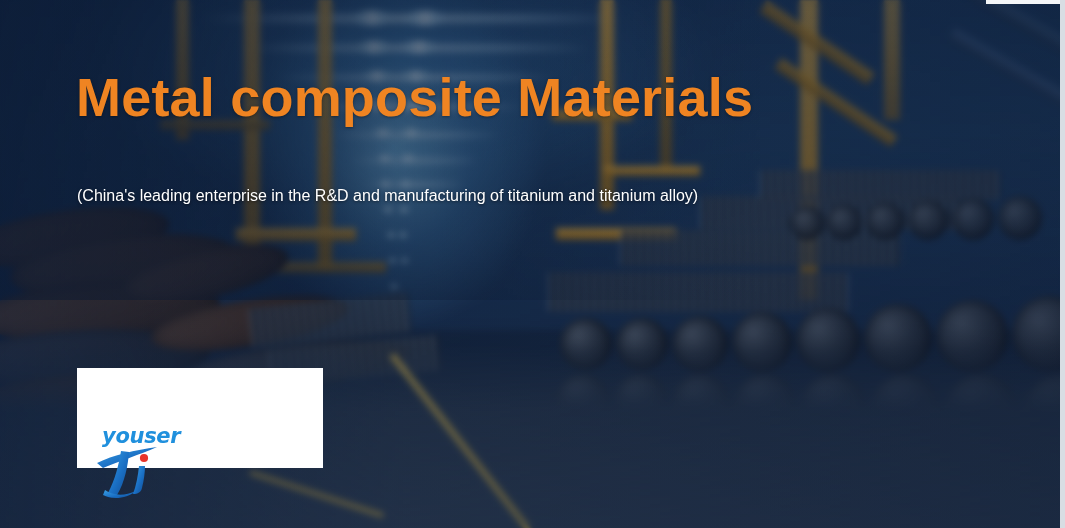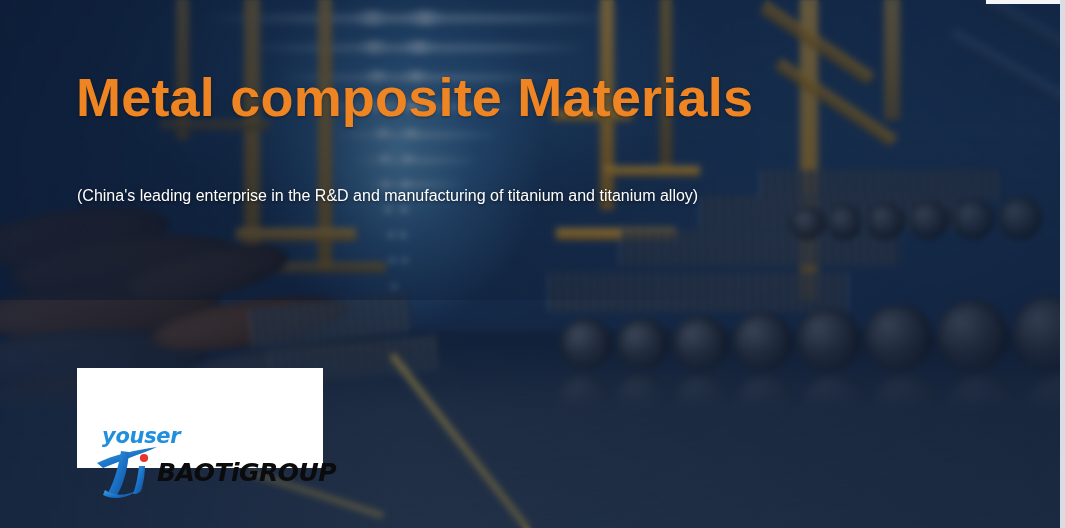--- a/index.html
+++ b/index.html
@@ -355,20 +355,19 @@
 
         <path d="M26 5 C 24 18, 20 34, 13 47 C 10 51, 18 53, 22 49 C 30 36, 33 19, 34 6 Z" fill="url(#tiGrad)"></path>
 
         <path d="M10 44 C 18 50, 30 50, 41 45 C 32 53, 17 54, 8 49 Z" fill="url(#tiGrad)"></path>
 
         <path d="M44 20 C 43 30, 41 40, 38 48 C 43 48, 46 46, 47 42 C 49 34, 50 26, 50 20 Z" fill="url(#tiGrad)"></path>
 
         <circle cx="49" cy="12" r="4.1" fill="#e8342a"></circle>
       </svg>
 
-      <div class="baoti">BAOTiGROUP</div>
     </div>
   </div>
 
   <div class="edge-right"></div>
   <div class="edge-top-right"></div>
 
 </div>
 
 </body></html>

